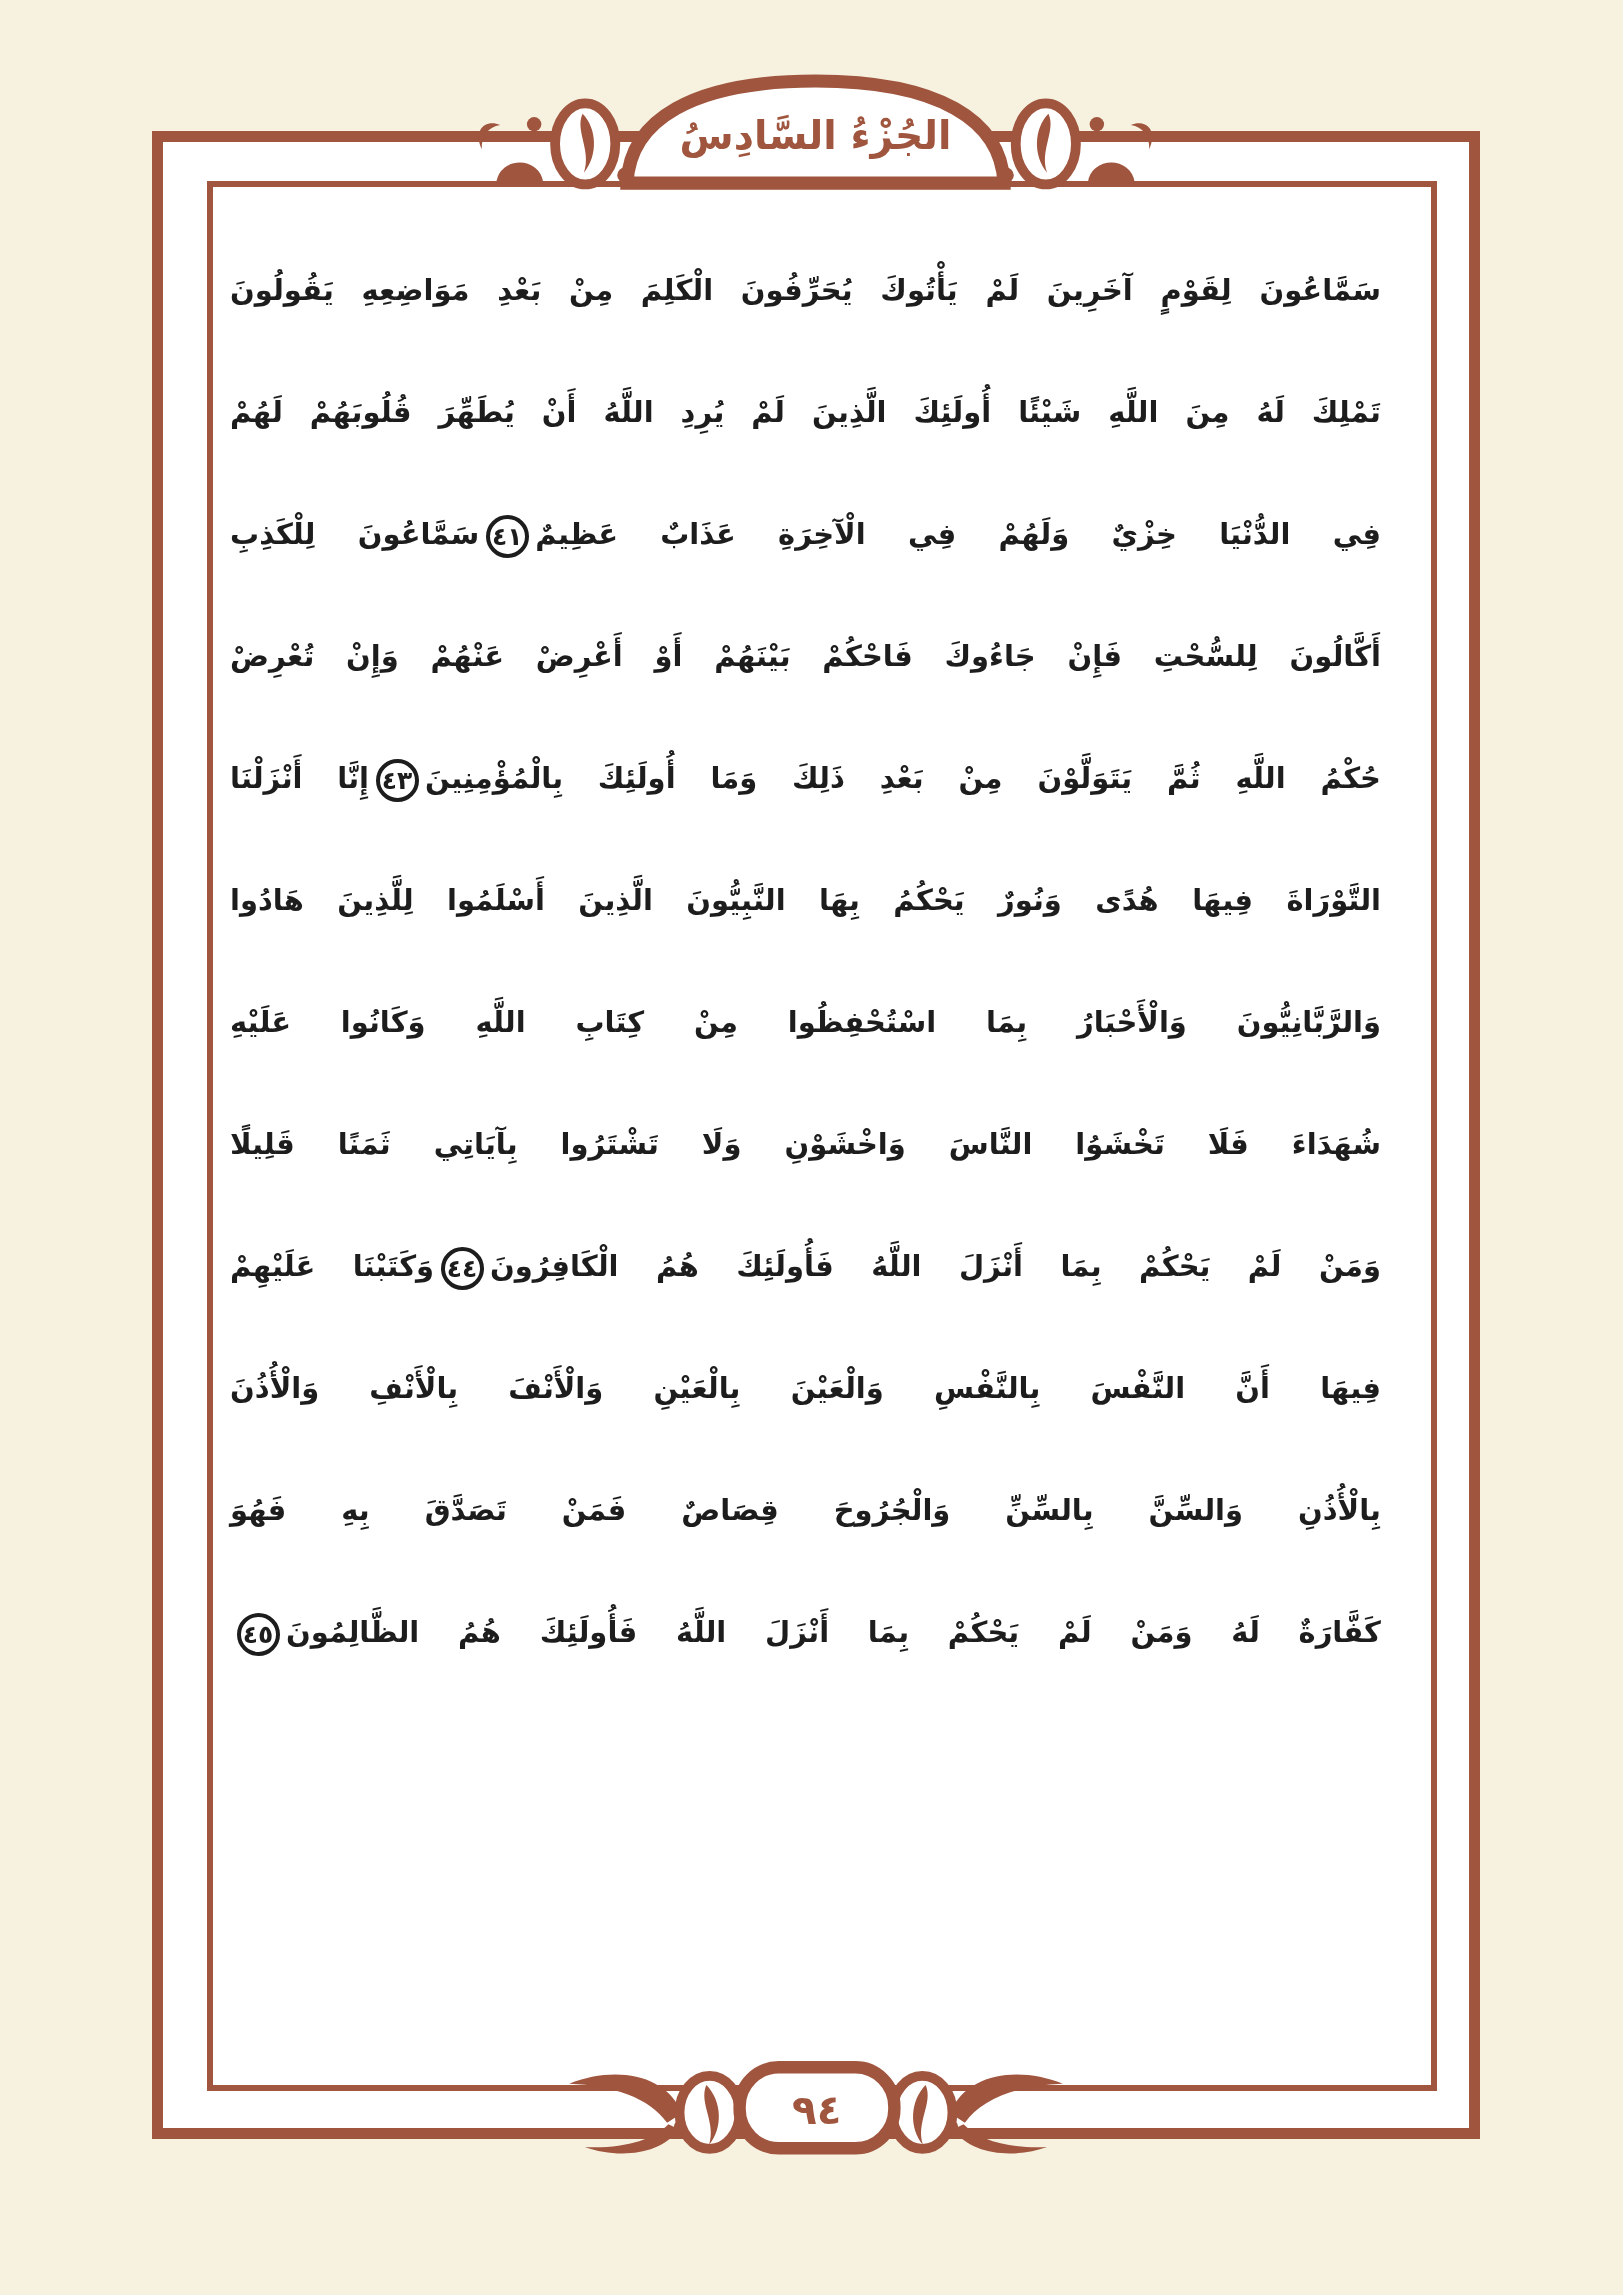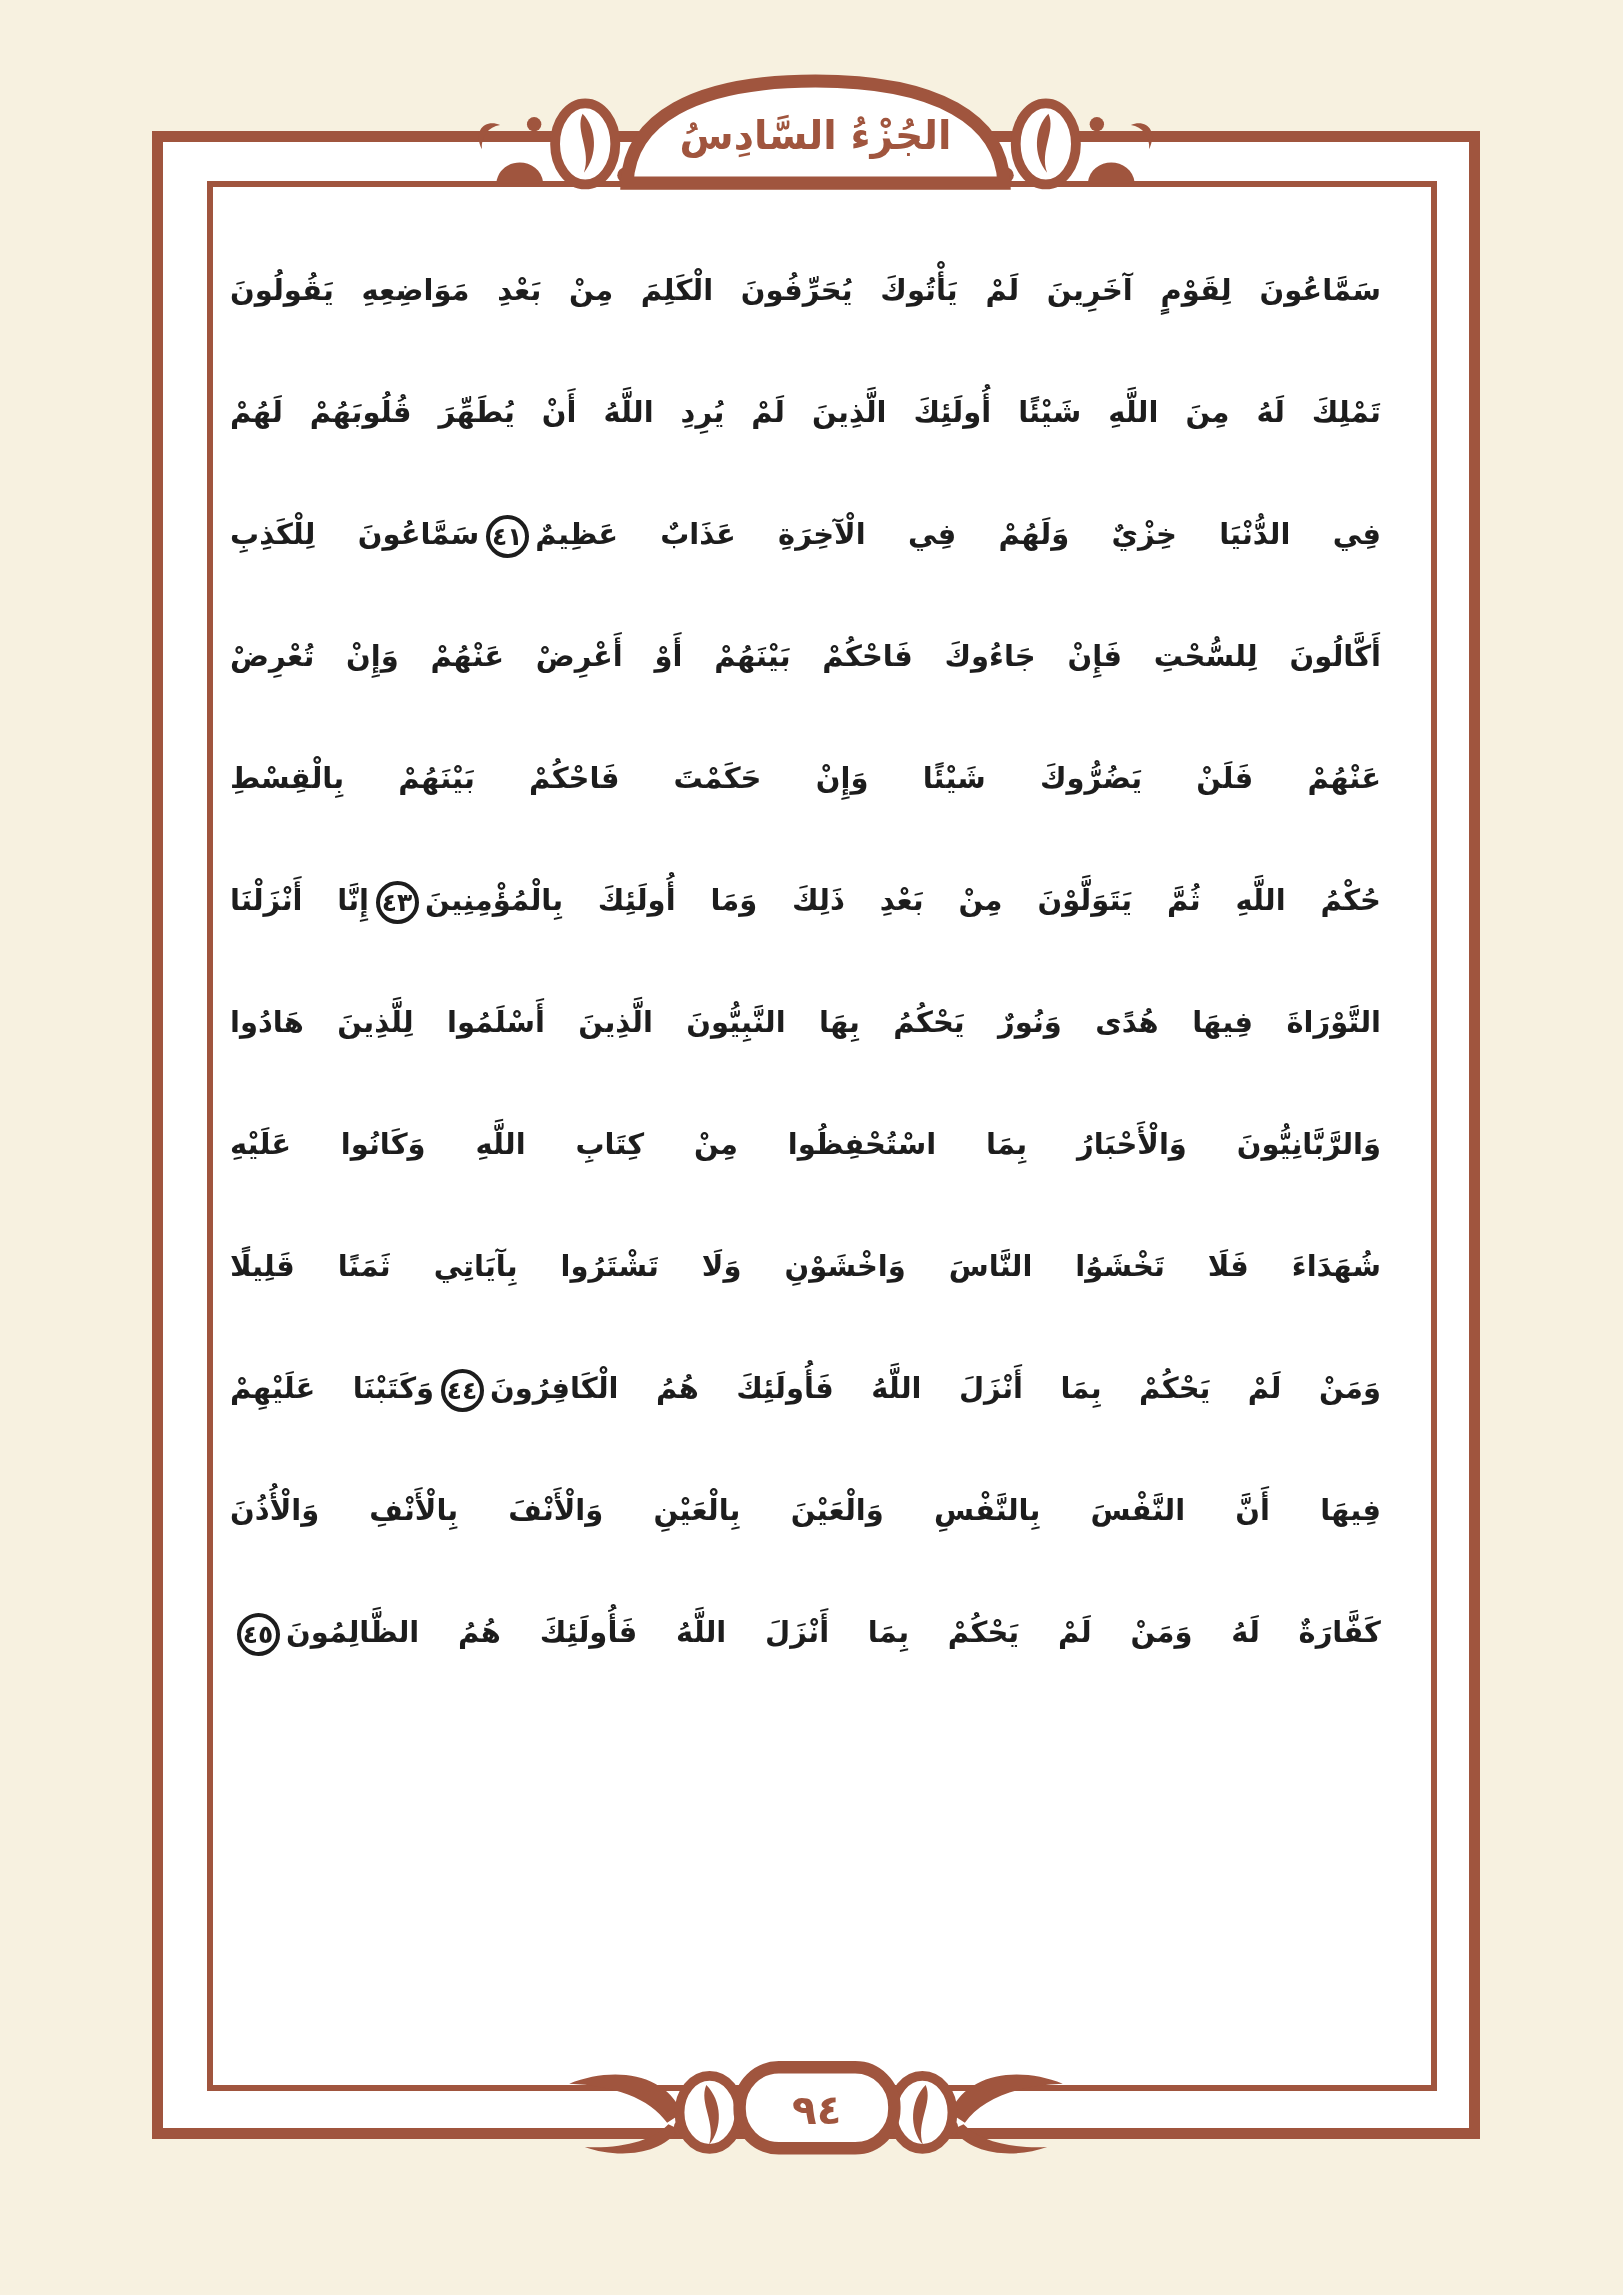--- a/index.html
+++ b/index.html
@@ -77,27 +77,27 @@
 
     <path class="orn-ring" stroke-width="20" d="M292,182 C296,86 392,26 580,26 C768,26 864,86 868,182 Z"></path>
     <text class="orn-text" x="580" y="130" font-size="60" text-anchor="middle">الجُزْءُ السَّادِسُ</text>
   </svg>
 
   <div class="quran-text">
       <div class="qline"><span>سَمَّاعُونَ لِقَوْمٍ آخَرِينَ لَمْ يَأْتُوكَ يُحَرِّفُونَ الْكَلِمَ مِنْ بَعْدِ مَوَاضِعِهِ يَقُولُونَ</span></div>
       <div class="qline"><span>تَمْلِكَ لَهُ مِنَ اللَّهِ شَيْئًا أُولَئِكَ الَّذِينَ لَمْ يُرِدِ اللَّهُ أَنْ يُطَهِّرَ قُلُوبَهُمْ لَهُمْ</span></div>
       <div class="qline"><span>فِي الدُّنْيَا خِزْيٌ وَلَهُمْ فِي الْآخِرَةِ عَذَابٌ عَظِيمٌ</span><span class="aya">٤١</span><span>سَمَّاعُونَ لِلْكَذِبِ</span></div>
       <div class="qline"><span>أَكَّالُونَ لِلسُّحْتِ فَإِنْ جَاءُوكَ فَاحْكُمْ بَيْنَهُمْ أَوْ أَعْرِضْ عَنْهُمْ وَإِنْ تُعْرِضْ</span></div>
-      <div class="qline"><span>عَنْهُمْ فَلَنْ يَضُرُّوكَ شَيْئًا وَإِنْ حَكَمْتَ فَاحْكُمْ بَيْنَهُمْ بِالْقِسْطِ</span></div>
       <div class="qline"><span>حُكْمُ اللَّهِ ثُمَّ يَتَوَلَّوْنَ مِنْ بَعْدِ ذَلِكَ وَمَا أُولَئِكَ بِالْمُؤْمِنِينَ</span><span class="aya">٤٣</span><span>إِنَّا أَنْزَلْنَا</span></div>
       <div class="qline"><span>التَّوْرَاةَ فِيهَا هُدًى وَنُورٌ يَحْكُمُ بِهَا النَّبِيُّونَ الَّذِينَ أَسْلَمُوا لِلَّذِينَ هَادُوا</span></div>
       <div class="qline"><span>وَالرَّبَّانِيُّونَ وَالْأَحْبَارُ بِمَا اسْتُحْفِظُوا مِنْ كِتَابِ اللَّهِ وَكَانُوا عَلَيْهِ</span></div>
       <div class="qline"><span>شُهَدَاءَ فَلَا تَخْشَوُا النَّاسَ وَاخْشَوْنِ وَلَا تَشْتَرُوا بِآيَاتِي ثَمَنًا قَلِيلًا</span></div>
       <div class="qline"><span>وَمَنْ لَمْ يَحْكُمْ بِمَا أَنْزَلَ اللَّهُ فَأُولَئِكَ هُمُ الْكَافِرُونَ</span><span class="aya">٤٤</span><span>وَكَتَبْنَا عَلَيْهِمْ</span></div>
       <div class="qline"><span>فِيهَا أَنَّ النَّفْسَ بِالنَّفْسِ وَالْعَيْنَ بِالْعَيْنِ وَالْأَنْفَ بِالْأَنْفِ وَالْأُذُنَ</span></div>
+      <div class="qline"><span>بِالْأُذُنِ وَالسِّنَّ بِالسِّنِّ وَالْجُرُوحَ قِصَاصٌ فَمَنْ تَصَدَّقَ بِهِ فَهُوَ</span></div>
       <div class="qline"><span>كَفَّارَةٌ لَهُ وَمَنْ لَمْ يَحْكُمْ بِمَا أَنْزَلَ اللَّهُ فَأُولَئِكَ هُمُ الظَّالِمُونَ</span><span class="aya">٤٥</span></div>
     </div>
 
   <svg class="footer-orn" viewBox="0 0 1100 170">
     <g id="fdeco">
 
       <path class="orn-fill" d="M345,95 C318,32 238,24 172,50 C238,52 296,72 322,110 Z"></path>
       <path class="orn-fill" d="M340,120 C310,162 243,164 196,147 C254,150 302,136 324,112 Z"></path>
       <circle class="orn-fill" cx="347" cy="118" r="15"></circle>
 

